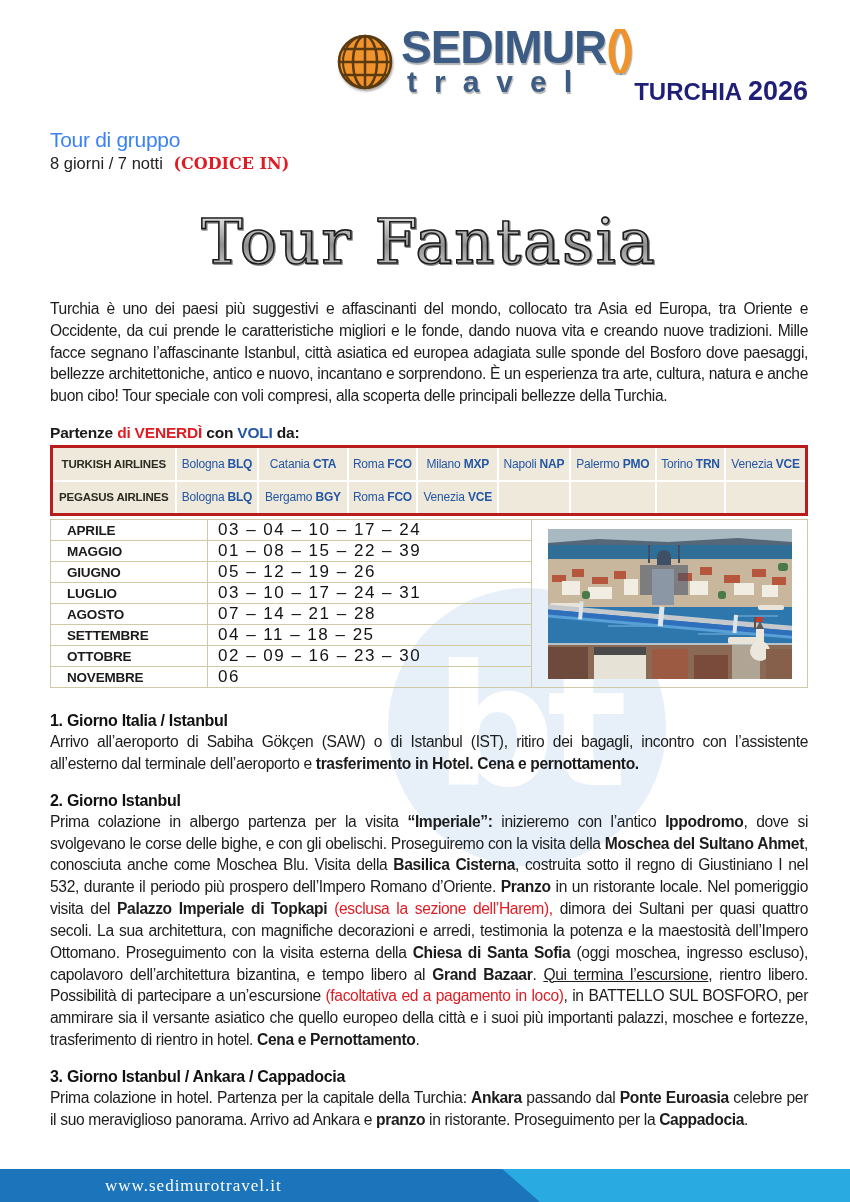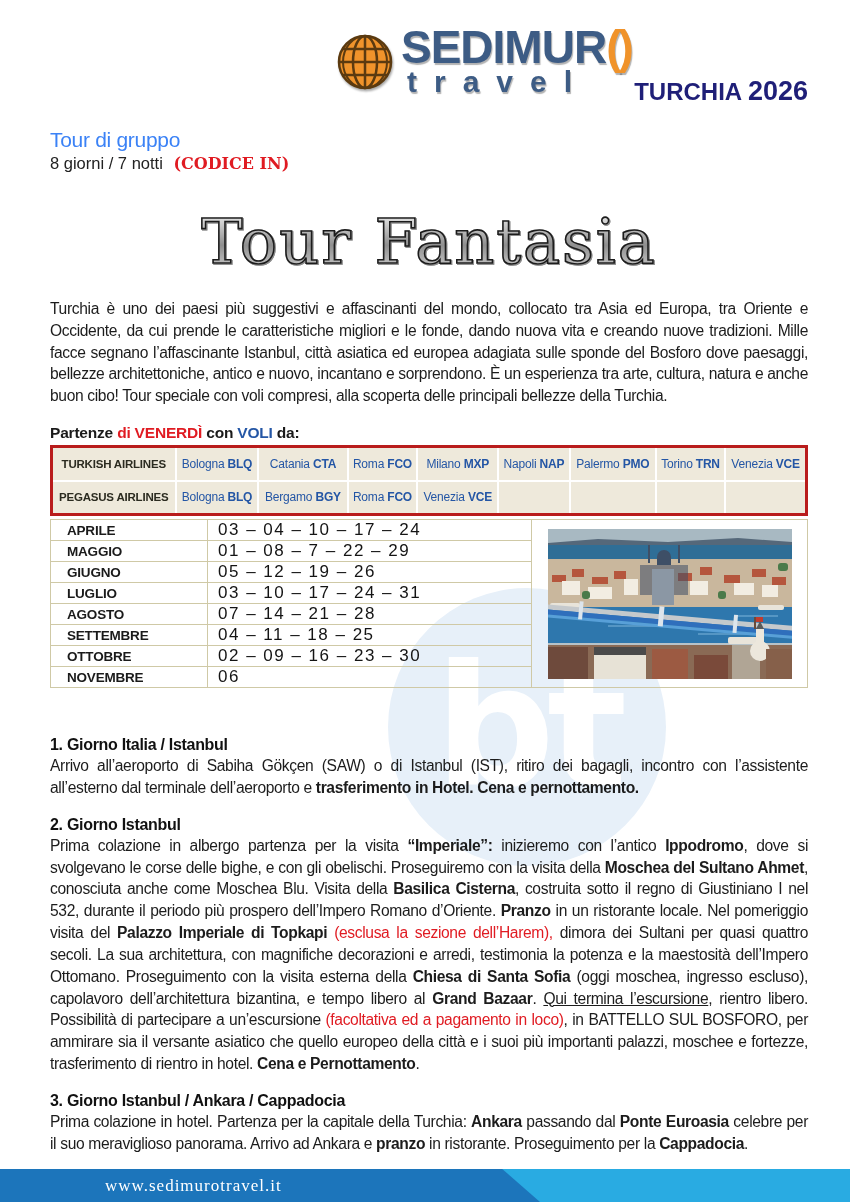--- a/index.html
+++ b/index.html
@@ -83,21 +83,21 @@
   table.calendar { border-collapse:collapse; width:482px; background:transparent; }
   table.calendar td { border:1px solid #cfc9a6; height:20.7px; vertical-align:middle; }
   table.calendar td.month { width:157px; font-weight:bold; font-size:13.5px; padding-left:16px; letter-spacing:-0.2px; }
   table.calendar td.dates { font-size:17px; letter-spacing:1.5px; padding-left:10px; color:#141414; }
   .photo-cell {
     width:276px; border:1px solid #cfc9a6; border-left:none;
     display:flex; align-items:center; justify-content:center; background:transparent;
   }
 
   
-  .itinerary { margin-top:48px; }
+  .itinerary { margin-top:24px; }
   .day { margin-bottom:17px; }
   .day h3 { font-size:16px; font-weight:bold; letter-spacing:-0.3px; margin-bottom:1px; color:#111; }
   .day p { font-size:15.6px; line-height:1.4; text-align:justify; letter-spacing:-0.35px; color:#1c1c1c; }
   .day p .b { font-weight:bold; }
   .day p .red { color:#e01b22; }
   .day p .u { text-decoration:underline; }
 
   
   .footer {
     position:absolute; left:0; bottom:0; width:850px; height:33px;
@@ -188,21 +188,21 @@
 
     <div class="calendar-wrap">
       <table class="calendar">
         <tbody>
             <tr>
               <td class="month">APRILE</td>
               <td class="dates">03 – 04 – 10 – 17 – 24</td>
             </tr>
             <tr>
               <td class="month">MAGGIO</td>
-              <td class="dates">01 – 08 – 7 – 22 – 29</td>
+              <td class="dates">01 – 08 – 15 – 22 – 39</td>
             </tr>
             <tr>
               <td class="month">GIUGNO</td>
               <td class="dates">05 – 12 – 19 – 26</td>
             </tr>
             <tr>
               <td class="month">LUGLIO</td>
               <td class="dates">03 – 10 – 17 – 24 – 31</td>
             </tr>
             <tr>

